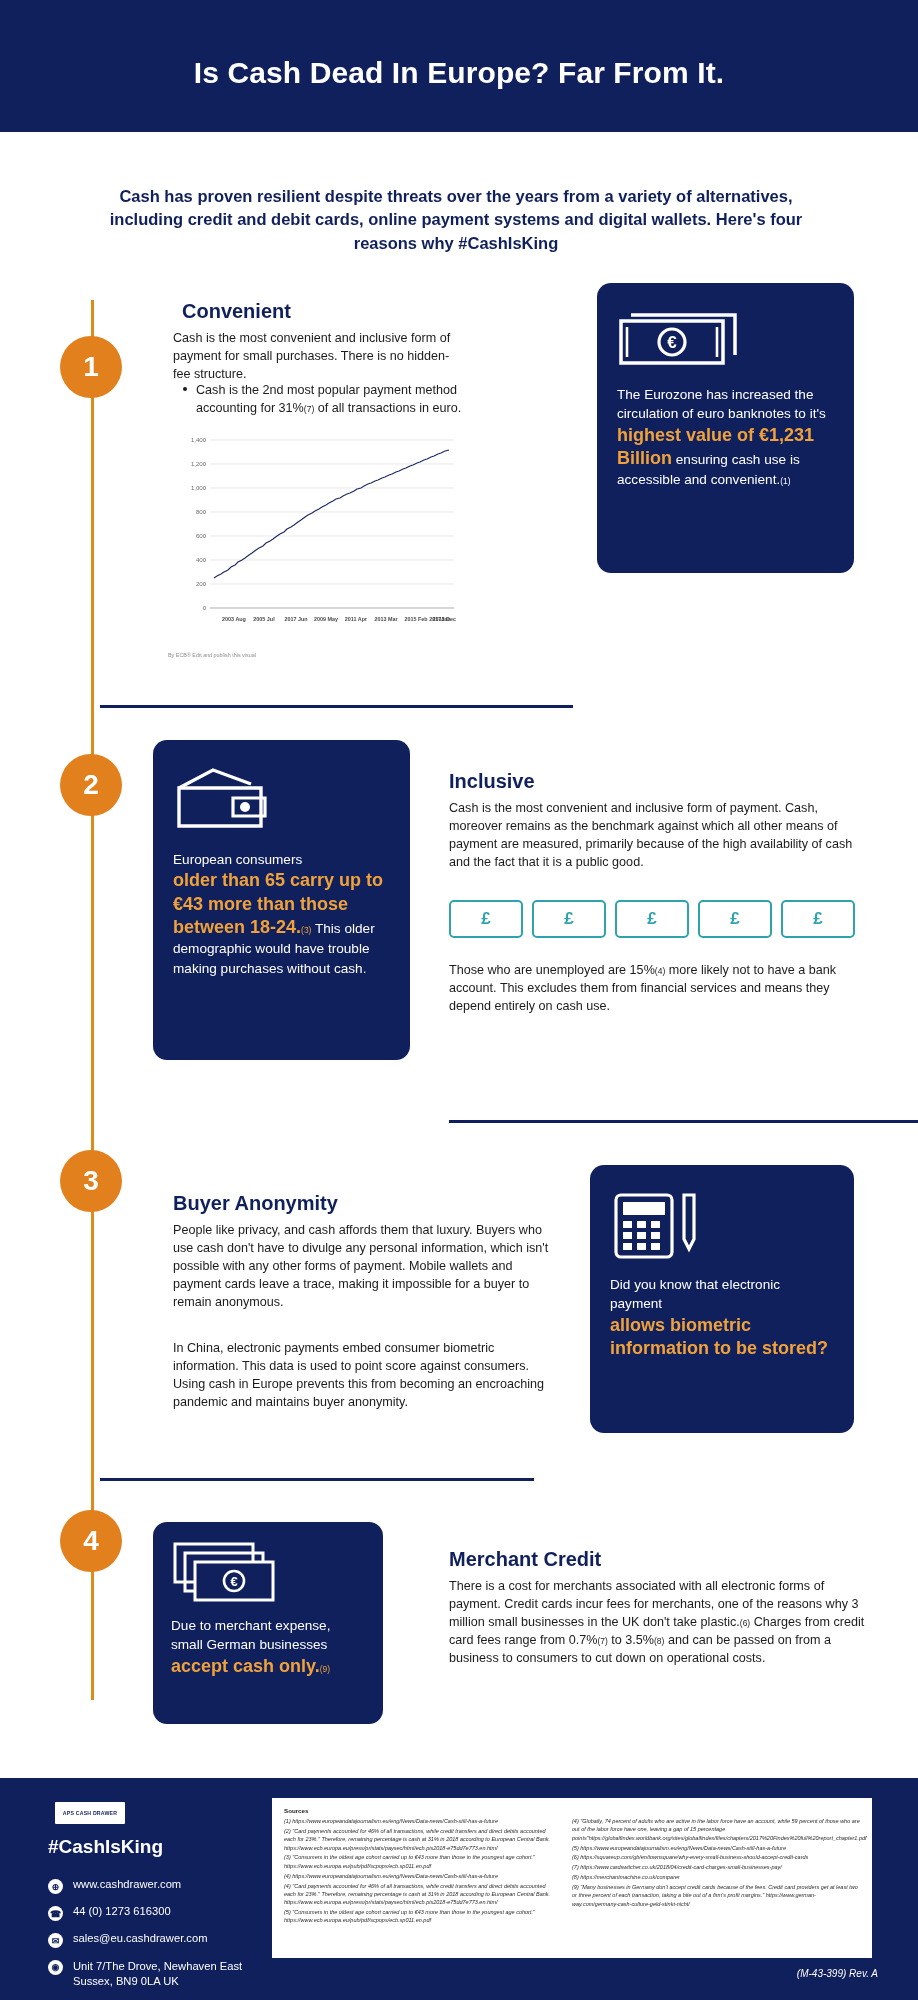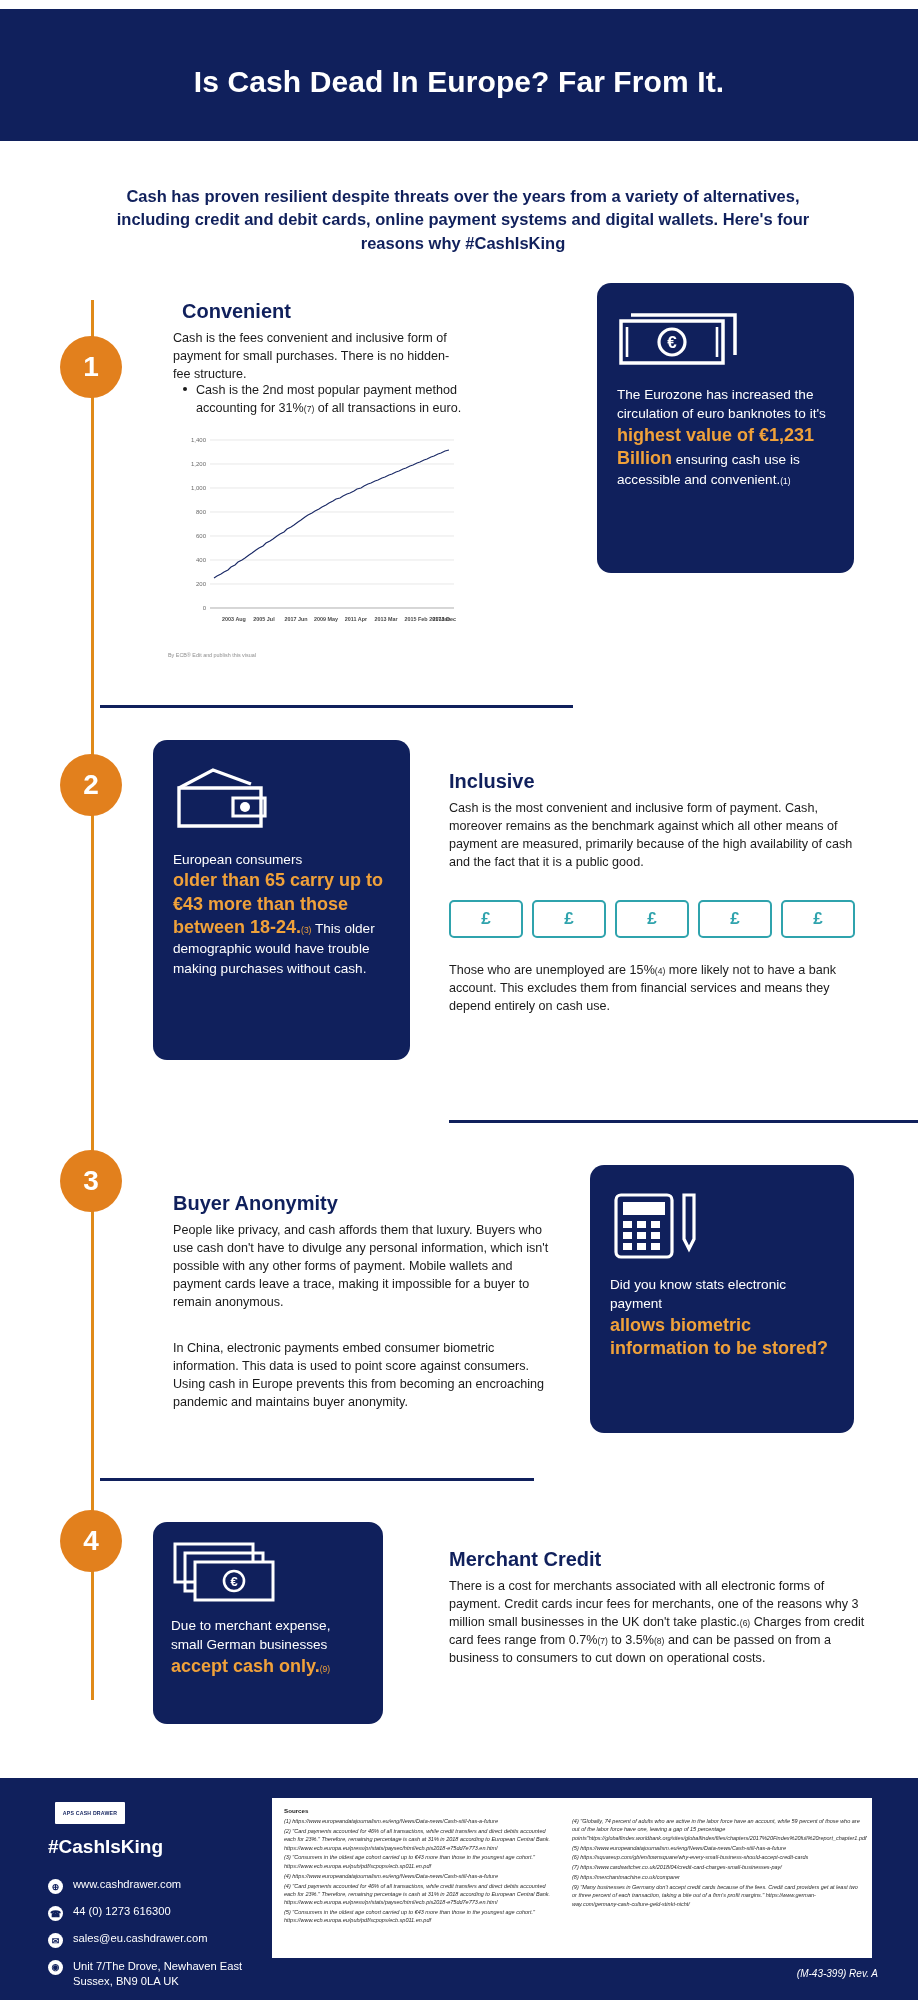--- a/index.html
+++ b/index.html
@@ -12,38 +12,38 @@
   .page {
     position: relative;
     width: 918px;
     height: 2000px;
     background: #ffffff;
     overflow: hidden;
   }
   
   .header {
     position: absolute;
-    left: 0; top: 9px;
+    left: 0; top: 0;
     width: 918px; height: 132px;
     background: #10205c;
   }
   .header-title {
     position: absolute;
     left: 0; top: 56px;
     width: 918px;
     text-align: center;
     color: #ffffff;
     font-size: 30px;
     font-weight: bold;
     letter-spacing: 0.1px;
   }
   
   .intro {
     position: absolute;
-    left: 113px; top: 185px;
+    left: 106px; top: 185px;
     width: 700px;
     text-align: center;
     color: #10205c;
     font-size: 16.5px;
     font-weight: bold;
     line-height: 1.42;
   }
   
   .timeline {
     position: absolute;
@@ -212,21 +212,21 @@
     <div class="header-title">Is Cash Dead In Europe? Far From It.</div>
   </div>
 
   <div class="intro">Cash has proven resilient despite threats over the years from a variety of alternatives, including credit and debit cards, online payment systems and digital wallets. Here's four reasons why #CashIsKing</div>
 
   <div class="timeline"></div>
 
   <div class="num-badge" style="left:60px; top:336px;">1</div>
 
   <div id="sec1-title" class="sec-title">Convenient</div>
-  <div id="sec1-body" class="body-txt">Cash is the fees convenient and inclusive form of payment for small purchases. There is no hidden-fee structure.</div>
+  <div id="sec1-body" class="body-txt">Cash is the most convenient and inclusive form of payment for small purchases. There is no hidden-fee structure.</div>
   <div id="sec1-bullet">
     <span class="dot"></span>
     <span>Cash is the 2nd most popular payment method accounting for 31%</span><span class="ref">(7)</span><span> of all transactions in euro.</span>
   </div>
 
   <div class="chart-wrap">
     <svg width="290" height="222" viewBox="0 0 290 222">
 
       <g stroke="#dedede" stroke-width="0.7">
         <line x1="42" y1="12" x2="286" y2="12"></line>
@@ -345,21 +345,21 @@
             <rect x="27" y="43" width="9" height="7"></rect>
             <rect x="41" y="43" width="9" height="7"></rect>
           <rect x="13" y="54" width="9" height="7"></rect>
             <rect x="27" y="54" width="9" height="7"></rect>
             <rect x="41" y="54" width="9" height="7"></rect>
         </g>
         <path d="M74,6 L84,6 L84,50 L79,60 L74,50 Z" fill="none" stroke="#fff" stroke-width="3.2"></path>
       </svg>
     </div>
     <div class="card-txt">
-      <span>Did you know stats electronic payment </span><br>
+      <span>Did you know that electronic payment </span><br>
       <span class="hl">allows biometric information to be stored?</span>
     </div>
   </div>
 
   <div id="rule3" class="rule-navy"></div>
 
   <div class="num-badge" style="left:60px; top:1510px;">4</div>
 
   <div id="sec4-title" class="sec-title">Merchant Credit</div>
   <div id="sec4-body" class="body-txt">

